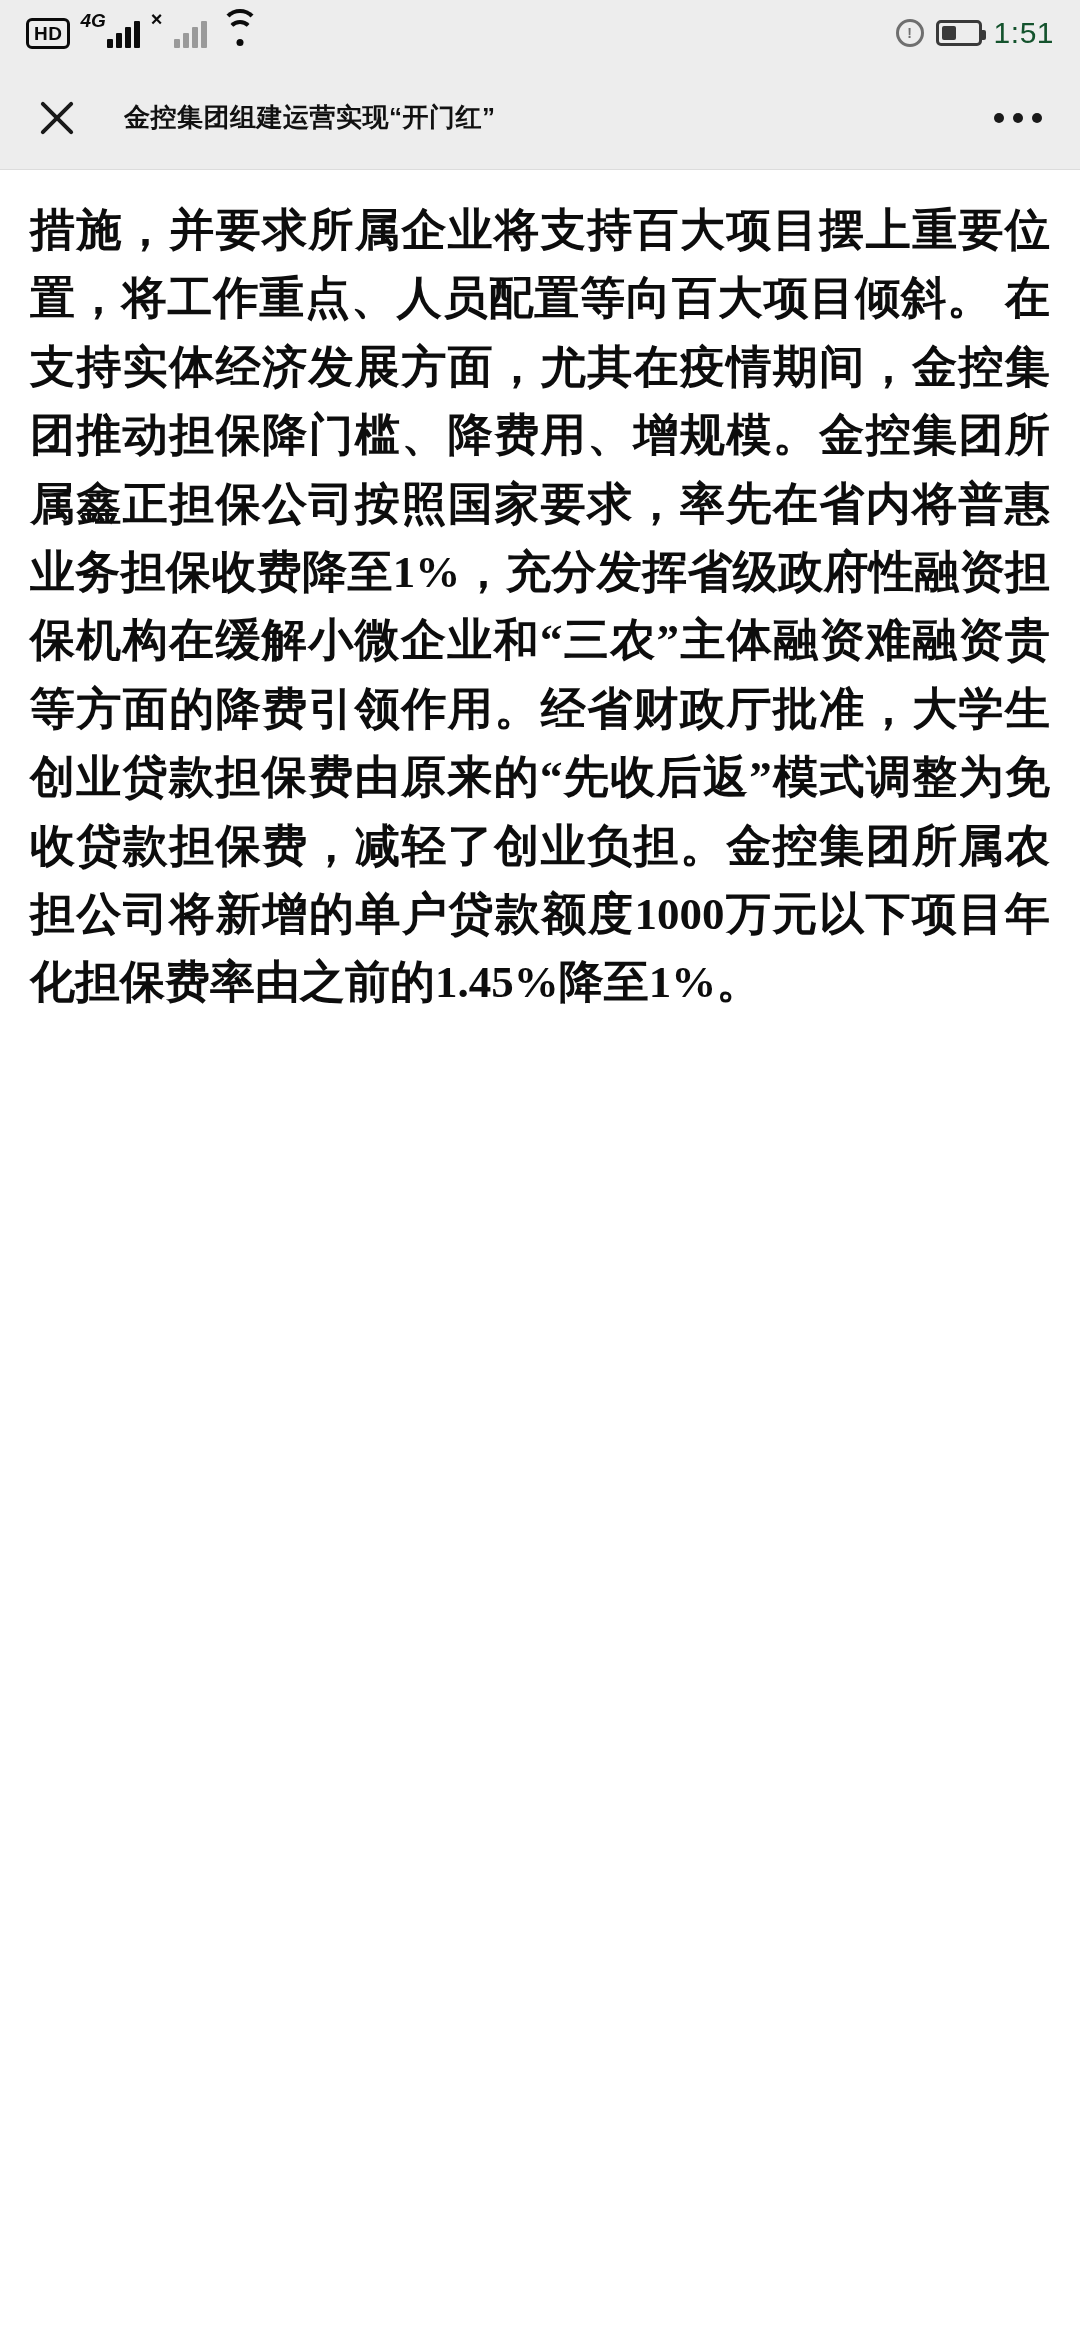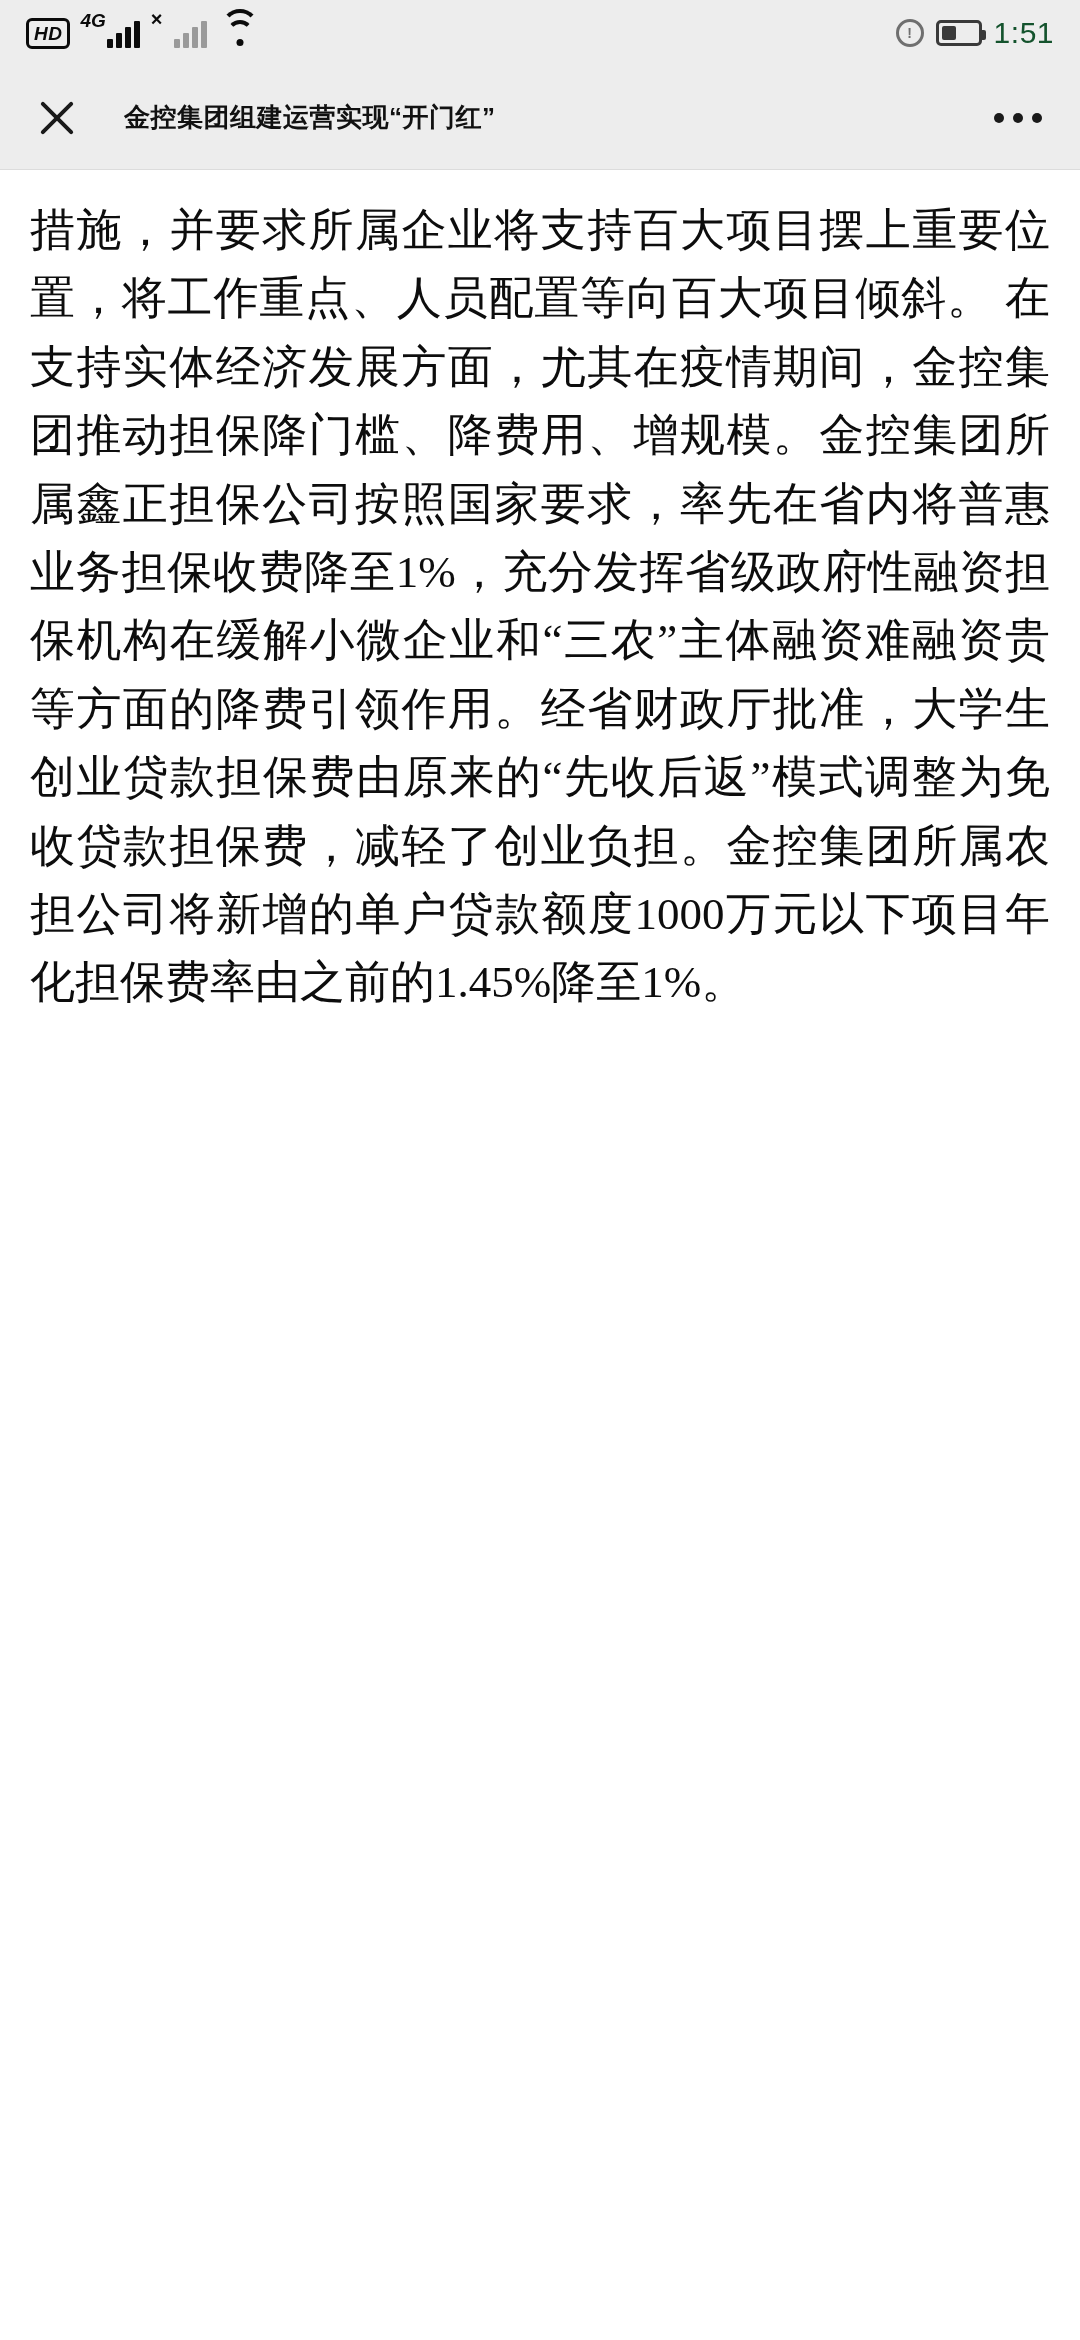--- a/index.html
+++ b/index.html
@@ -31,21 +31,20 @@
     gap: 10px;
   }
   .hd-badge {
     border: 3px solid #0b0b0b;
     border-radius: 6px;
     font-size: 19px;
     font-weight: bold;
     line-height: 1;
     padding: 3px 5px;
     letter-spacing: 0.5px;
-    font-style: italic;
   }
   .net-group {
     display: flex;
     align-items: flex-end;
     gap: 3px;
     position: relative;
   }
   .net-label {
     font-size: 19px;
     font-weight: bold;
@@ -219,20 +218,21 @@
   }
   .para {
     font-family: "Liberation Serif", serif;
     font-size: 45px;
     line-height: 1.52;
     color: #0d0d0d;
     text-align: justify;
     text-justify: inter-ideograph;
     margin: 0 0 6px 0;
     letter-spacing: 0px;
+    font-weight: bold;
   }
   .para.indent {
     text-indent: 2em;
     margin-top: 22px;
   }
 </style>
 </head>
 <body>
 
 <div class="status-bar">

